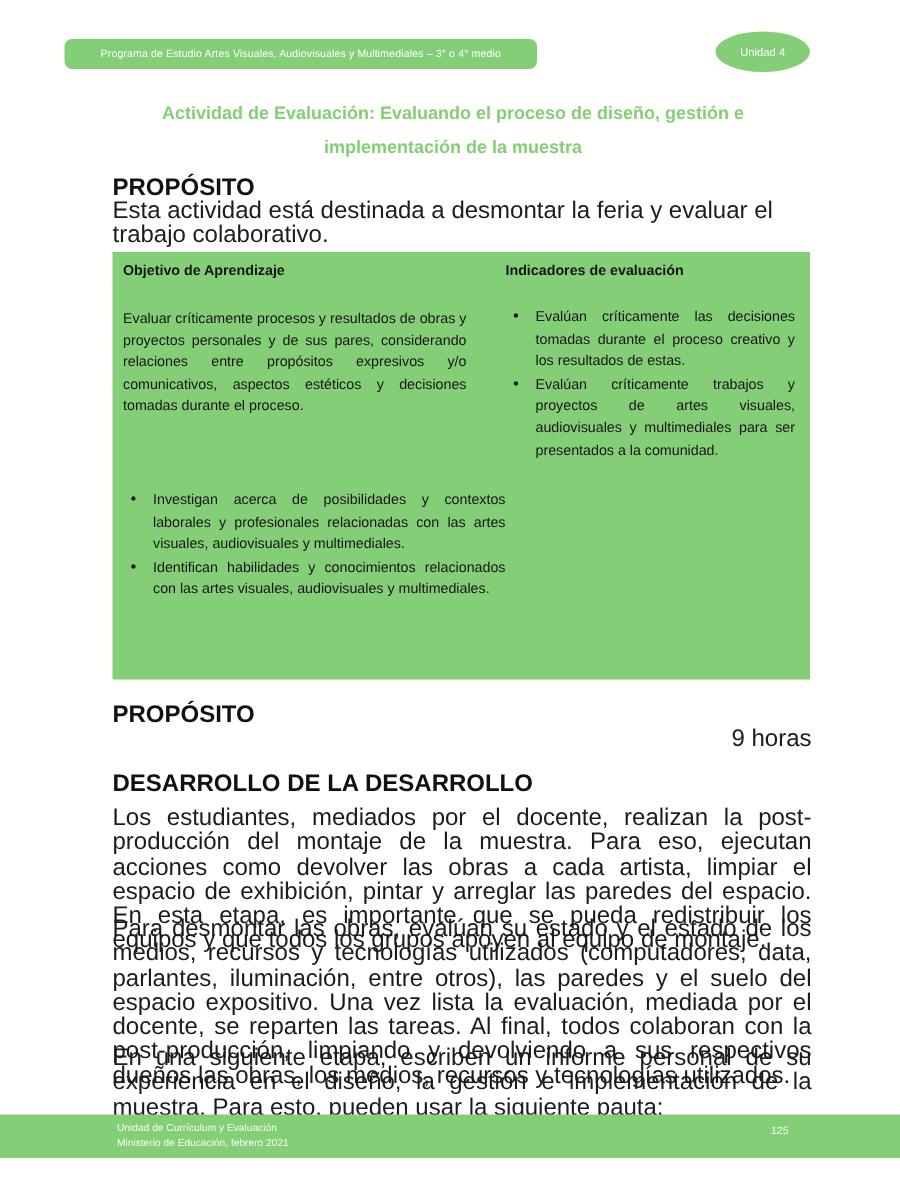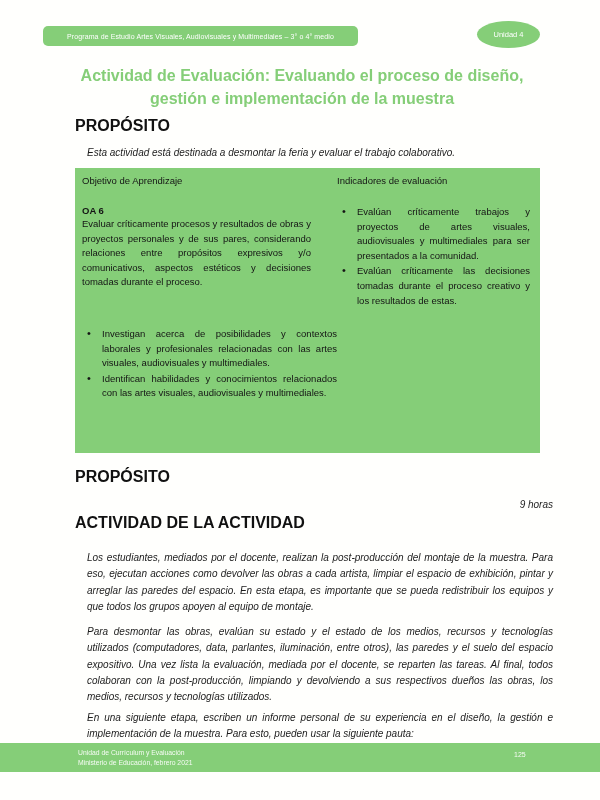--- a/index.html
+++ b/index.html
@@ -25,44 +25,44 @@
   }
   .unit-badge{
     position:absolute;left:477px;top:21px;width:63px;height:27px;
     background:var(--green);border-radius:50%;
     display:flex;align-items:center;justify-content:center;
     color:#fff;font-size:7.5px;
   }
   
   .doc-title{
     position:absolute;left:67px;top:64px;width:470px;margin:0;
-    font-size:16px;font-weight:700;line-height:23px;
+    font-size:12px;font-weight:700;line-height:23px;
     color:var(--green);text-align:center;
   }
   .section-heading{
     position:absolute;left:75px;margin:0;
     font-size:16px;font-weight:700;color:#111;
   }
   .body-text{
-    position:absolute;left:75px;width:466px;margin:12px;
-    font-size:10px;line-height:16.3px;color:#1c1c1c;font-style:italic;
+    position:absolute;left:75px;width:466px;margin:0;
+    font-size:16px;line-height:16.3px;color:#1c1c1c;
   }
   .justify{text-align:justify;}
   
   .oa-table{
     position:absolute;left:75px;top:168px;width:465px;height:285px;
     background:var(--green);
     display:grid;
     grid-template-columns:255px 1fr;
     grid-template-rows:30px 122px 1fr;
     padding:7px 10px 6px 7px;
     box-sizing:border-box;
     font-size:9.5px;color:#141414;
   }
-  .oa-table .col-header{font-weight:400;}
+  .oa-table .col-header{font-weight:700;}
   .oa-cell{padding-right:26px;}
   .oa-code{font-weight:700;margin:0;}
   .oa-text{margin:1px 0 0 0;line-height:14.6px;text-align:justify;}
   .indicators{margin:0;padding:0;list-style:none;line-height:14.6px;}
   .indicators li{position:relative;padding-left:20px;text-align:justify;margin-bottom:1px;}
   .indicators li::before{content:"\2022";position:absolute;left:5px;top:-1px;font-size:11px;}
   
   .footer-bar{
     position:absolute;left:0;top:743px;width:600px;height:29px;
     background:var(--green);color:#f6fbf4;
@@ -87,38 +87,37 @@
 
   <h2 class="section-heading" style="top:117px;">PROPÓSITO</h2>
   <p class="body-text" style="top:133px;">Esta actividad está destinada a desmontar la feria y evaluar el trabajo colaborativo.</p>
 
   <div class="oa-table">
 
     <div class="col-header">Objetivo de Aprendizaje</div>
     <div class="col-header">Indicadores de evaluación</div>
 
     <div class="oa-cell">
-      <p class="oa-code">OA 6</p>
       <p class="oa-text">Evaluar críticamente procesos y resultados de obras y proyectos personales y de sus pares, considerando relaciones entre propósitos expresivos y/o comunicativos, aspectos estéticos y decisiones tomadas durante el proceso.</p>
     </div>
     <ul class="indicators">
+      <li>Evalúan críticamente las decisiones tomadas durante el proceso creativo y los resultados de estas.</li>
       <li>Evalúan críticamente trabajos y proyectos de artes visuales, audiovisuales y multimediales para ser presentados a la comunidad.</li>
-      <li>Evalúan críticamente las decisiones tomadas durante el proceso creativo y los resultados de estas.</li>
     </ul>
 
     <ul class="indicators">
       <li>Investigan acerca de posibilidades y contextos laborales y profesionales relacionadas con las artes visuales, audiovisuales y multimediales.</li>
       <li>Identifican habilidades y conocimientos relacionados con las artes visuales, audiovisuales y multimediales.</li>
     </ul>
   </div>
 
   <h2 class="section-heading" style="top:468px;">PROPÓSITO</h2>
   <p class="body-text" style="top:485px;text-align:right;">9 horas</p>
 
-  <h2 class="section-heading" style="top:514px;">ACTIVIDAD DE LA ACTIVIDAD</h2>
+  <h2 class="section-heading" style="top:514px;">DESARROLLO DE LA DESARROLLO</h2>
   <p class="body-text justify" style="top:538px;">Los estudiantes, mediados por el docente, realizan la post-producción del montaje de la muestra. Para eso, ejecutan acciones como devolver las obras a cada artista, limpiar el espacio de exhibición, pintar y arreglar las paredes del espacio. En esta etapa, es importante que se pueda redistribuir los equipos y que todos los grupos apoyen al equipo de montaje.</p>
   <p class="body-text justify" style="top:612px;">Para desmontar las obras, evalúan su estado y el estado de los medios, recursos y tecnologías utilizados (computadores, data, parlantes, iluminación, entre otros), las paredes y el suelo del espacio expositivo. Una vez lista la evaluación, mediada por el docente, se reparten las tareas. Al final,  todos colaboran con la post-producción, limpiando y devolviendo a sus respectivos dueños las obras, los medios, recursos y tecnologías utilizados.</p>
   <p class="body-text justify" style="top:698px;">En una siguiente etapa, escriben un informe personal de su experiencia en el diseño, la gestión e implementación de la muestra. Para esto, pueden usar la siguiente pauta:</p>
 
   <div class="footer-bar">
     <div class="footer-left">
       <div>Unidad de Currículum y Evaluación</div>
       <div>Ministerio de Educación, febrero 2021</div>
     </div>
     <div class="footer-page">125</div>

